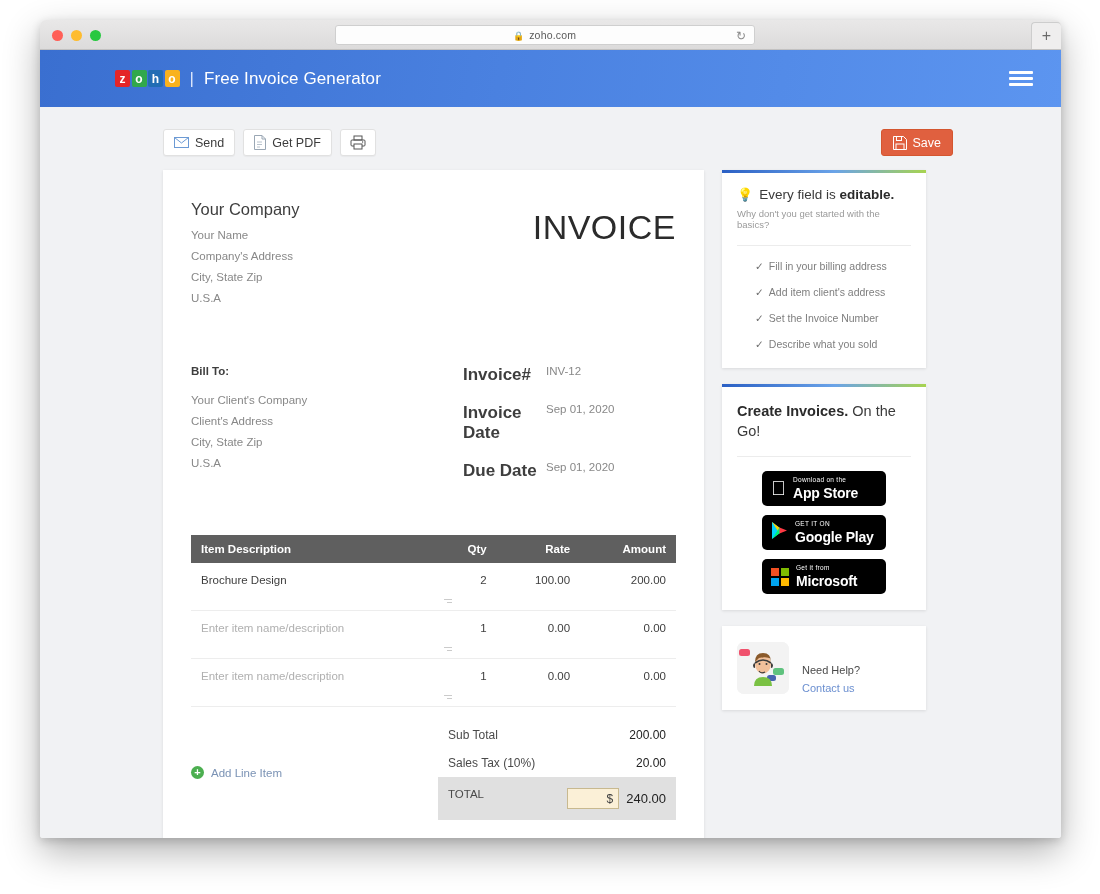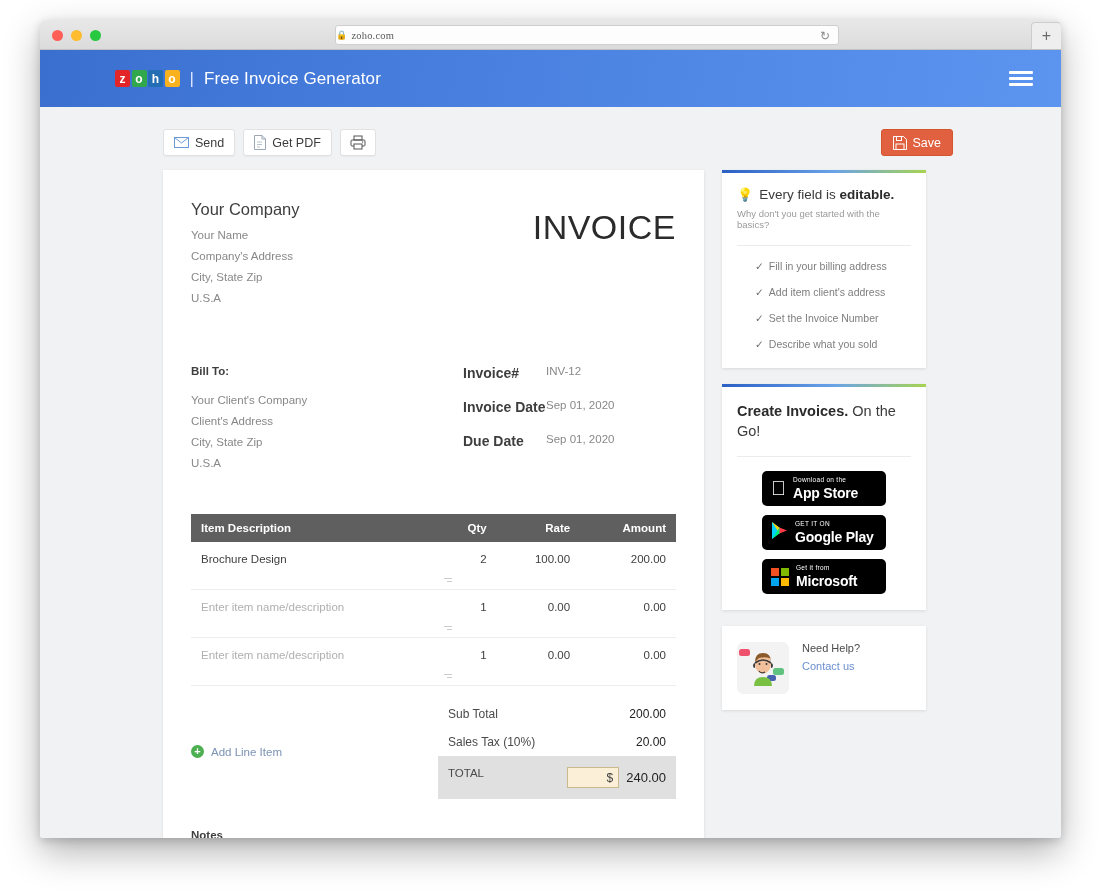--- a/index.html
+++ b/index.html
@@ -26,25 +26,25 @@
     border-bottom: 1px solid #c2c1c1;
   }
   .traffic { position: absolute; left: 12px; top: 10px; display: flex; gap: 8px; }
   .dot { width: 11px; height: 11px; border-radius: 50%; }
   .dot.red { background:#ff5f57; }
   .dot.yellow { background:#febc2e; }
   .dot.green { background:#28c840; }
 
   .urlbar {
     position: absolute; left: 295px; top: 5px;
-    width: 504px; height: 20px;
+    width: 420px; height: 20px;
     background: #fdfdfd;
     border: 1px solid #cfcfcf;
     border-radius: 3px;
-    display: flex; align-items: center; justify-content: flex-start; font-family: Liberation Serif, serif;
+    display: flex; align-items: center; justify-content: center;
   }
   .urlbar .urltext {
     font-size: 10.5px; color: #5a5a5a; letter-spacing: .2px;
   }
   .lock-ic { margin-right: 4px; font-size: 9px; color:#666; position:relative; top:-.5px;}
   .reload-ic {
     position: absolute; right: 8px; top: 3px;
     font-size: 12px; color: #8a8a8a; line-height: 14px;
   }
   .newtab {
@@ -125,21 +125,21 @@
   .inv-top { display:flex; justify-content:space-between; align-items:flex-start; }
   .company-name { font-size:16.5px; color:#3e3e3e; font-weight:400; margin-bottom:10px; }
   .addr-line { font-size:11.5px; color:#888; margin-bottom:9px; }
   .inv-word { font-size:34px; color:#2b2b2b; font-weight:300; letter-spacing:.5px; margin-top:8px; }
 
   .inv-mid { display:flex; margin-top: 52px; justify-content: flex-end; }
   .bill-col { width: 272px; }
   .bill-label { font-size:11.5px; font-weight:700; color:#3e3e3e; margin-bottom:17px; }
   .meta-col { flex:1; }
   .meta-row { display:flex; margin-bottom:18px; }
-  .meta-k { width: 83px; font-size:14px; font-weight:700; color:#3e3e3e; }
+  .meta-k { width: 83px; font-size:17px; font-weight:700; color:#3e3e3e; }
   .meta-v { font-size:11.5px; color:#888; }
 
   table.items { width:100%; border-collapse:collapse; margin-top:36px; }
   table.items thead th {
     background:#5f5f5f; color:#fff; font-size:11.5px; font-weight:700;
     padding: 8px 10px; text-align:right;
   }
   table.items thead th.desc { text-align:left; }
   table.items tbody td {
     font-size:11.5px; color:#3e3e3e; padding: 11px 10px 24px 10px;
@@ -214,21 +214,21 @@
     display:flex; align-items:center; gap:7px; padding: 0 9px;
     color:#fff; cursor:pointer;
   }
   .badge .b-txt { display:flex; flex-direction:column; line-height:1; }
   .badge .b-small { font-size:6.5px; letter-spacing:.3px; }
   .badge .b-big { font-size:14px; font-weight:700; letter-spacing:-.2px; margin-top:2px; }
   .apple-glyph { font-size:20px; line-height:1; margin-bottom:2px; }
   .ms-grid { display:grid; grid-template-columns: 8px 8px; grid-template-rows: 8px 8px; gap:2px; }
   .ms-grid i { display:block; width:8px; height:8px; }
 
-  .help-card { display:flex; align-items:flex-start; gap:13px; padding: 16px 15px; }
+  .help-card { display:flex; align-items:flex-end; gap:13px; padding: 16px 15px; }
   .help-avatar {
     width: 52px; height: 52px; background:#f3f3f3; border-radius:7px;
     position:relative; flex:none;
   }
   .help-txt .h-t { font-size:11px; color:#4a4a4a; margin-bottom:6px; }
   .help-txt .h-l { font-size:11px; color:#6b8fd0; cursor:pointer; }
 </style>
 </head>
 <body>
 

